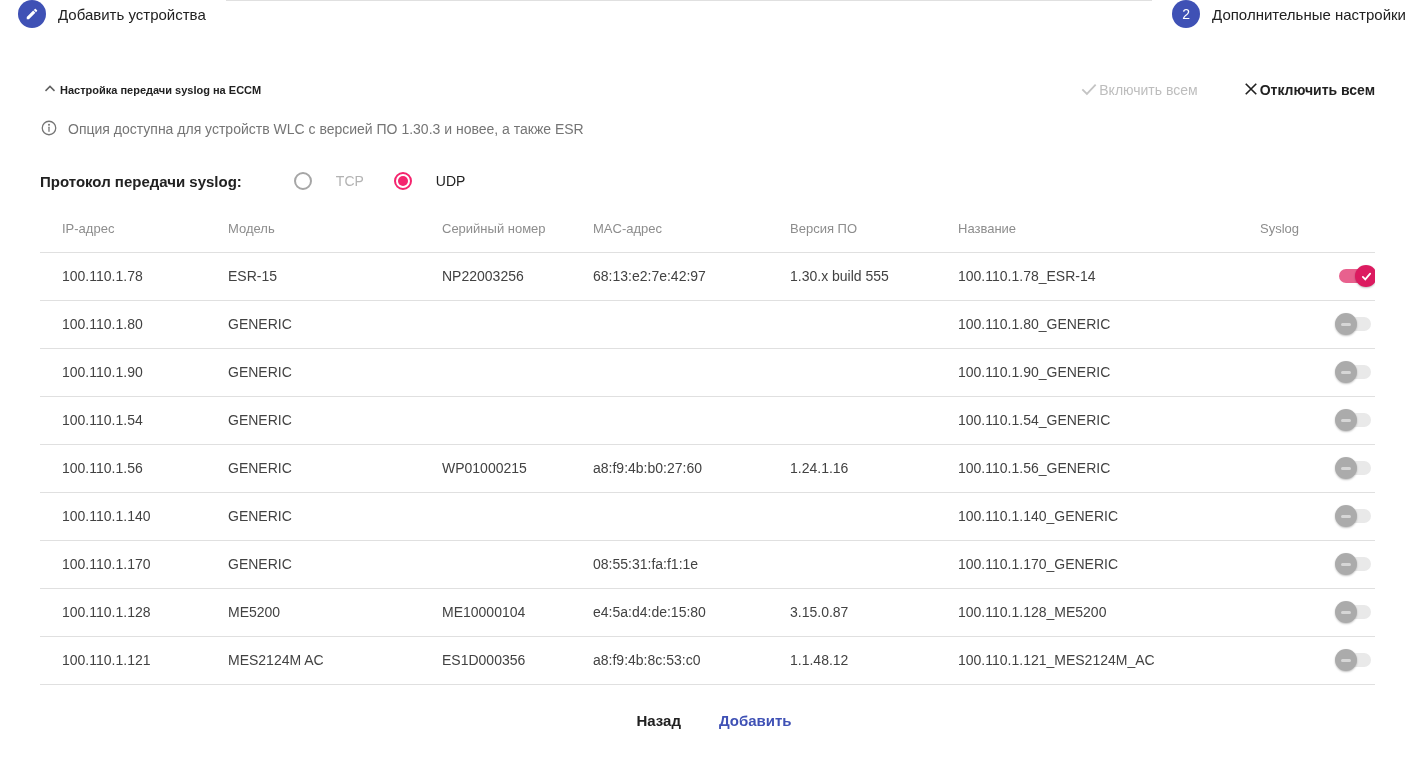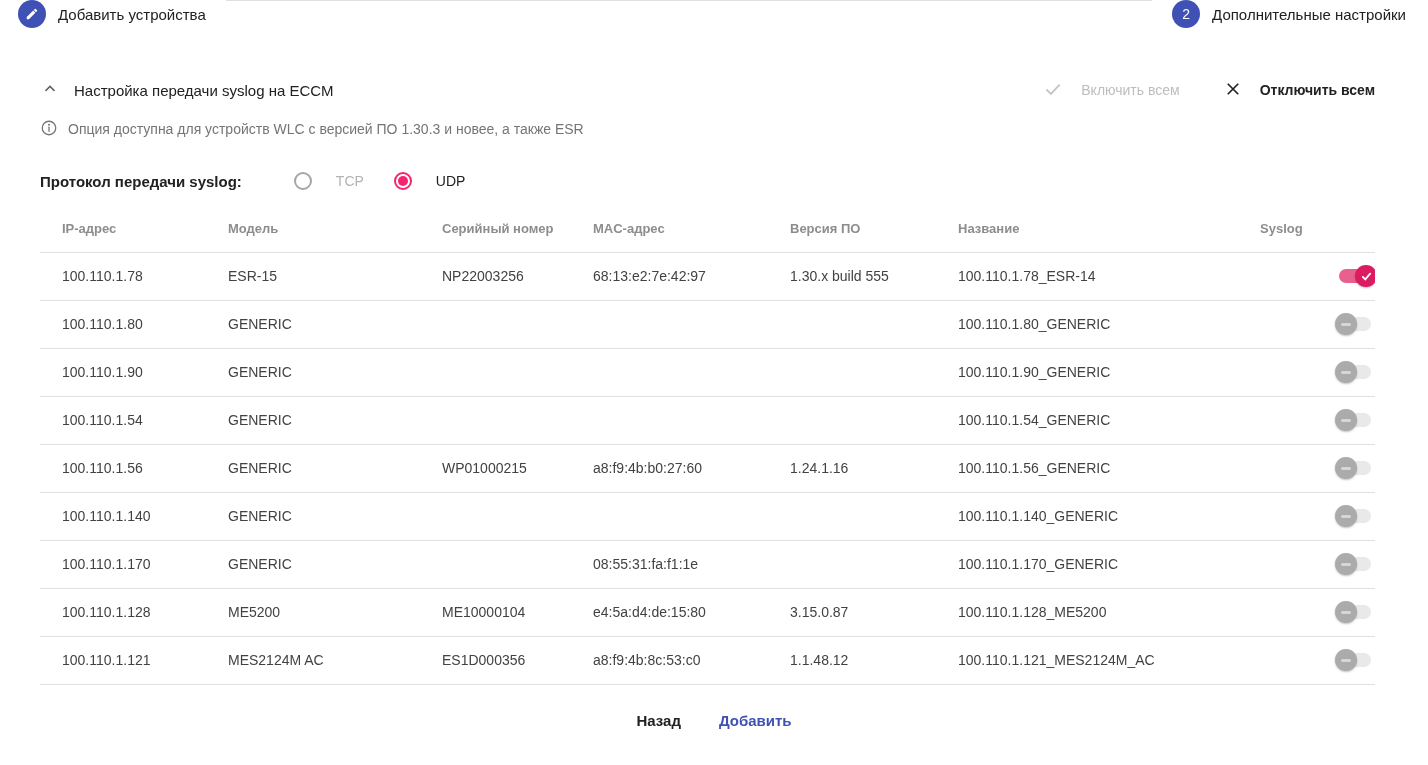--- a/index.html
+++ b/index.html
@@ -37,23 +37,23 @@
   .connector{flex:1 1 auto;height:1px;background:var(--divider);margin:0 20px}
 
   
   .content{padding:0}
 
   .section-header{
     display:flex;align-items:center;
     margin:24px 53px 0 40px;height:32px;
   }
   .collapse-btn{display:flex;align-items:center;justify-content:center;width:20px;height:20px}
-  .section-title{font-size:15px;font-weight:400;color:var(--text-primary);margin-left:14px}
+  .section-title{font-size:11px;font-weight:700;color:var(--text-primary);margin-left:0}
   .header-actions{margin-left:auto;display:flex;align-items:center;gap:44px}
-  .action-btn{display:flex;align-items:center;gap:18px;font-size:14px}
+  .action-btn{display:flex;align-items:center;gap:0;font-size:14px}
   .action-btn.disabled{color:var(--text-disabled);cursor:default}
   .action-btn.dark{color:var(--text-primary);font-weight:700}
 
   .info-row{
     display:flex;align-items:center;gap:10px;
     margin:10px 53px 0 40px;height:26px;
     color:var(--text-secondary);font-size:14px;
   }
 
   .protocol-row{display:flex;align-items:flex-end;margin:16px 53px 0 40px;height:32px}
@@ -71,21 +71,21 @@
   .radio.disabled .radio-label{color:#b3b3b3}
   .radio.selected .radio-label{color:var(--text-primary);font-weight:500}
 
   
   table{
     border-collapse:collapse;table-layout:fixed;
     width:1335px;margin:16px 53px 0 40px;
   }
   th{
     height:46px;vertical-align:middle;text-align:left;
-    font-size:13px;font-weight:700;color:var(--header-text);
+    font-size:13px;font-weight:400;color:var(--header-text);
     border-bottom:1px solid var(--divider);
   }
   td{
     height:48px;vertical-align:middle;
     font-size:14px;color:var(--text-cell);
     border-bottom:1px solid var(--divider);
     white-space:nowrap;overflow:hidden;
   }
   th.c-ip, td.c-ip{padding-left:22px}
   th.c-syslog{padding-right:8px}

